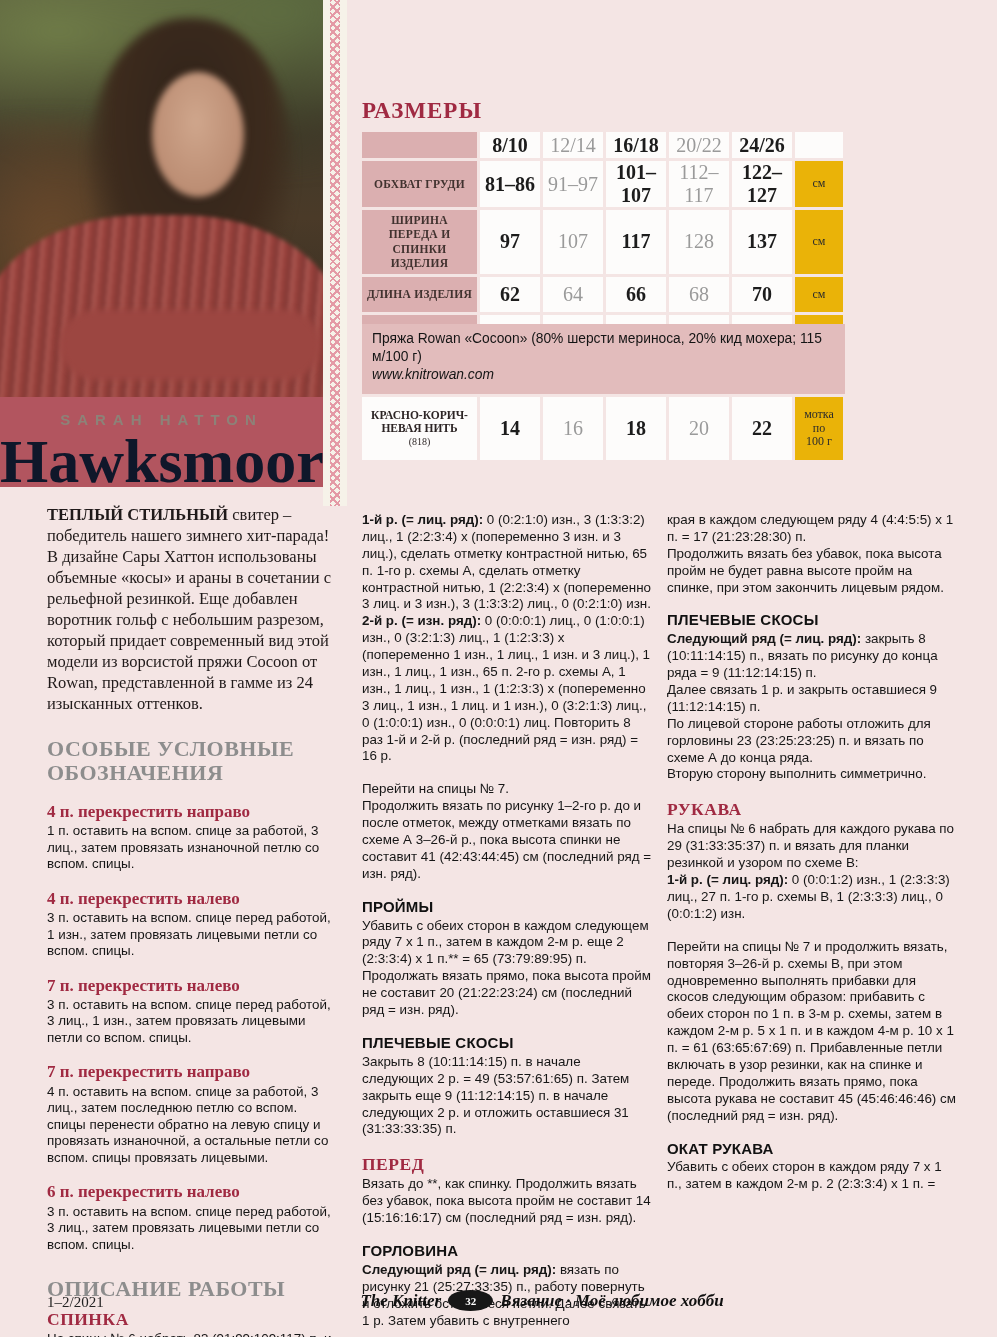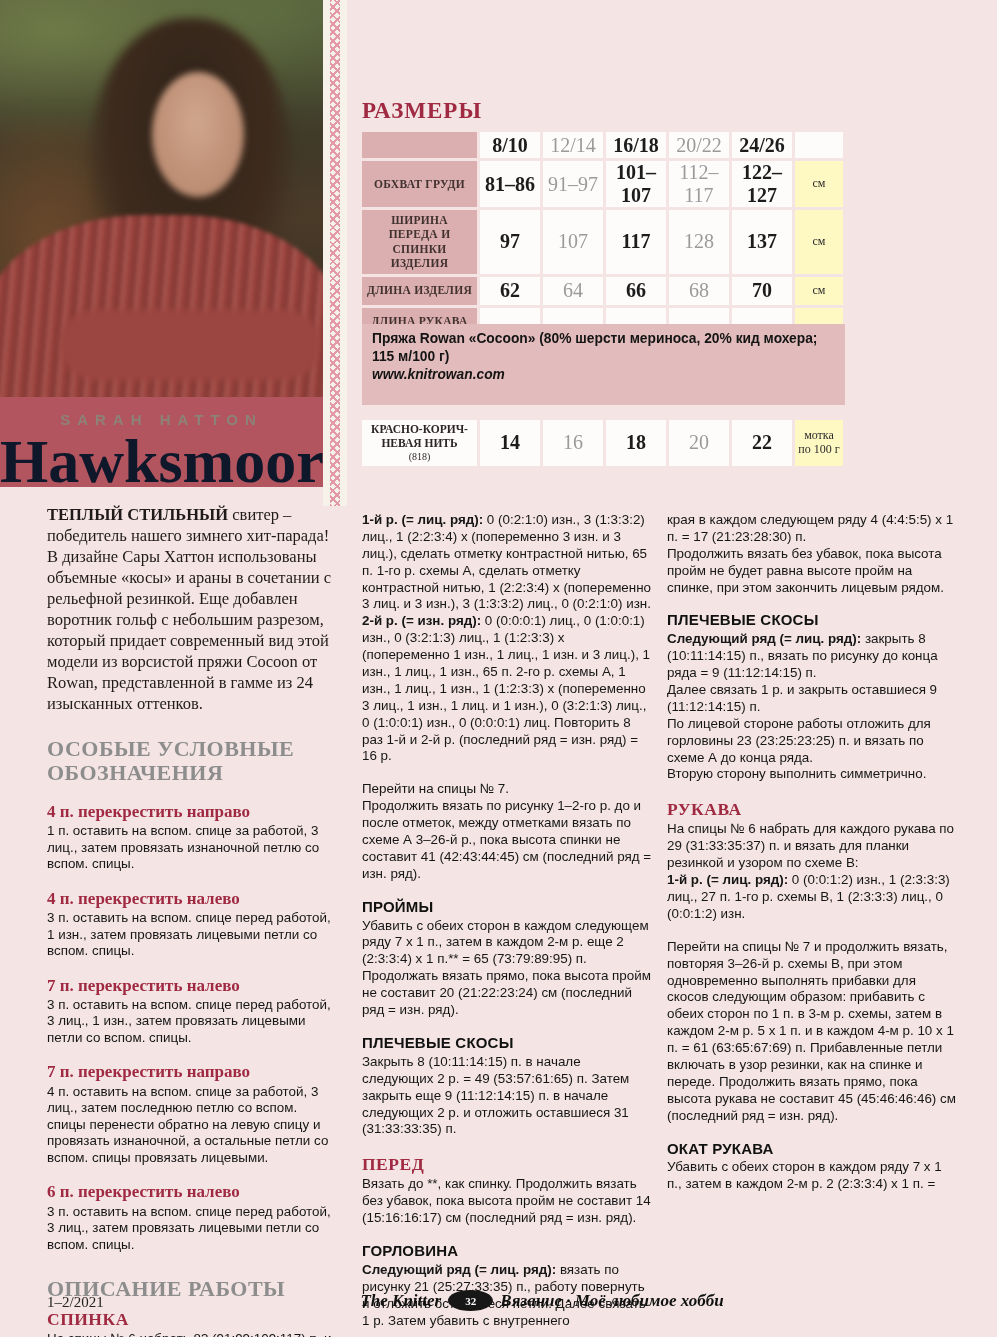--- a/index.html
+++ b/index.html
@@ -54,26 +54,26 @@
   
   .sizes{position:absolute;left:362px;top:98px;width:483px;}
   .materials{position:absolute;left:362px;top:324px;width:483px;}
   .trow{display:grid;grid-template-columns:115px repeat(5,60px) 48px;gap:3px;margin-bottom:3px;}
   .cell{display:flex;align-items:center;justify-content:center;text-align:center;}
   .cell.label{background:#dbafb0;font-family:"Liberation Serif",serif;font-size:11.5px;
          font-weight:bold;color:#41322f;letter-spacing:.3px;padding:3px 4px;line-height:1.25;}
   .cell.white{background:#fdfcfb;}
   .cell.val{background:#fdfcfb;font-family:"Liberation Serif",serif;font-size:20px;font-weight:bold;color:#1c1c1c;}
   .cell.val.alt{color:#9a9a9a;font-weight:normal;}
-  .cell.unit{background:#fef9c3;font-family:"Liberation Serif",serif;font-size:12px;color:#2c2c2c;line-height:1.15;padding:2px;}
+  .cell.unit{background:#eab308;font-family:"Liberation Serif",serif;font-size:12px;color:#2c2c2c;line-height:1.15;padding:11px;}
   .r-h{min-height:26px;} .r-s{min-height:28px;} .r-m{min-height:52px;} .r-l{min-height:56px;} .r-mat{min-height:46px;}
   .mat-label small{display:block;font-size:10px;font-weight:normal;}
 
-  .banner{background:#e2bcbc;padding:6px 10px 21px 10px;margin-bottom:15px;
-          font-size:13.8px;font-weight:bold;line-height:1.3;color:#141414;}
+  .banner{background:#e2bcbc;padding:6px 10px 10px 10px;margin-bottom:3px;
+          font-size:13.8px;font-weight:normal;line-height:1.3;color:#141414;}
   .banner .url{font-style:italic;}
 
   
   .col{position:absolute;font-size:13.4px;line-height:1.26;}
   .col-left{left:47px;top:505px;width:289px;}
   .col-mid{left:362px;top:512px;width:291px;}
   .col-right{left:667px;top:512px;width:291px;}
   .intro{font-family:"Liberation Serif",serif;font-size:16.5px;line-height:1.27;margin:6px 0 0 0;color:#201a1a;}
   .intro .lead{font-weight:bold;}
   .legend-term{font-family:"Liberation Serif",serif;font-weight:bold;font-size:17px;

